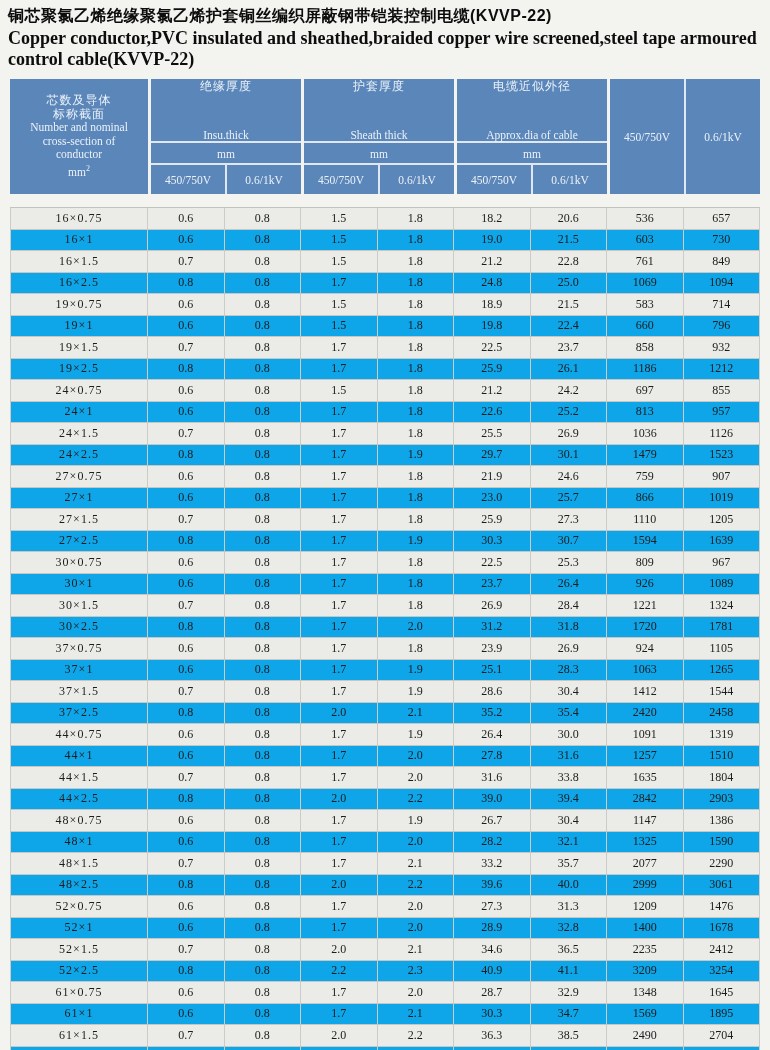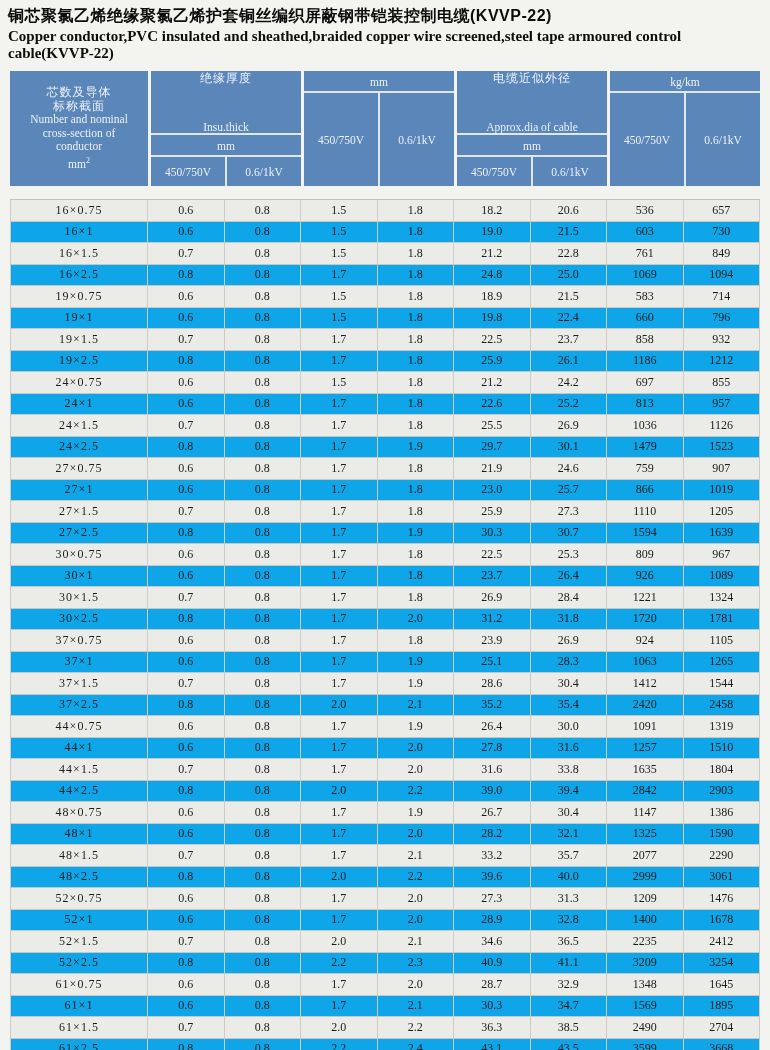--- a/index.html
+++ b/index.html
@@ -14,21 +14,21 @@
 
   
   .title-zh {
     padding:6px 0 0 8px;
     font-size:16px; font-weight:bold; color:#0d0d0d;
     font-family:"Liberation Sans","DejaVu Sans",sans-serif;
     letter-spacing:0.5px;
   }
   .title-en {
     padding:1px 8px 0 8px;
-    font-size:15px; font-weight:bold; color:#0d0d0d;
+    font-size:18px; font-weight:bold; color:#0d0d0d;
     font-family:"Liberation Serif","DejaVu Serif",serif;
   }
 
   
   .thead {
     display:flex; gap:3px;
     margin:9px 10px 0 10px;
     height:115px;
   }
   .hcell { background:#5b86b9; color:#ecf2f9; box-sizing:border-box; }
@@ -107,41 +107,44 @@
         <span>Insu.thick</span>
       </div>
       <div class="hunit">mm</div>
       <div class="hvolts">
         <div>450/750V</div>
         <div>0.6/1kV</div>
       </div>
     </div>
 
     <div class="hcell hgroup">
+      <div class="hlabel">
+        <span class="zh">护套厚度</span>
+        <span>Sheath thick</span>
+      </div>
       <div class="hunit">mm</div>
       <div class="hvolts">
         <div>450/750V</div>
         <div>0.6/1kV</div>
       </div>
     </div>
 
     <div class="hcell hgroup">
       <div class="hlabel">
         <span class="zh">电缆近似外径</span>
         <span>Approx.dia of cable</span>
       </div>
       <div class="hunit">mm</div>
       <div class="hvolts">
         <div>450/750V</div>
         <div>0.6/1kV</div>
       </div>
     </div>
 
     <div class="hcell hgroup">
-      <div class="hunit">kg/km</div>
       <div class="hvolts">
         <div>450/750V</div>
         <div>0.6/1kV</div>
       </div>
     </div>
   </div>
 
   <div class="tbody" id="rows">
       <div class="trow odd">
         <div class="cell">16×0.75</div>

